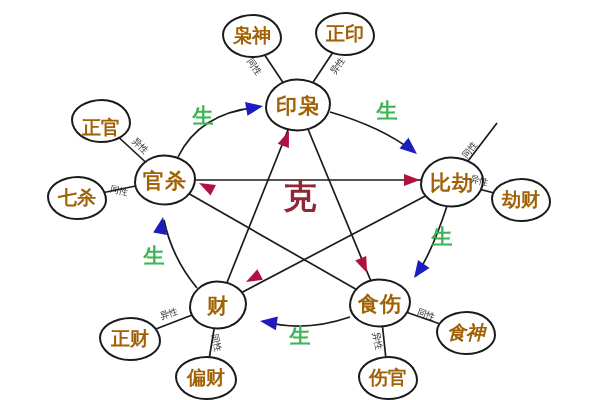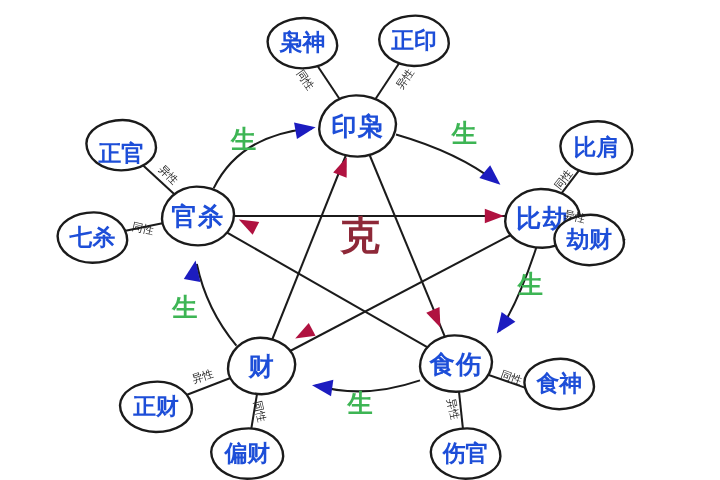--- a/index.html
+++ b/index.html
@@ -7,21 +7,21 @@
     position:relative;width:600px;height:400px;background:#ffffff;overflow:hidden;
     font-family:"DejaVu Sans","Liberation Sans",sans-serif;
   }
   svg.layer{position:absolute;left:0;top:0;pointer-events:none;}
   #lines-layer{z-index:1;}
   #arrows-layer{z-index:3;}
   .node{
     position:absolute;z-index:2;display:flex;align-items:center;justify-content:center;
     background:#ffffff;border:2px solid #1b1b1b;transform:translate(-50%,-50%);
     border-radius:48% 52% 50% 50% / 55% 47% 53% 45%;
-    box-sizing:border-box;color:#1d4ed8;font-weight:bold;white-space:nowrap;
+    box-sizing:border-box;color:#a16207;font-weight:bold;white-space:nowrap;
   }
   .node.main{font-size:21px;letter-spacing:1px;font-family:Liberation Serif, serif;}
   .node.sat{font-size:19px;border-radius:52% 48% 50% 50% / 47% 55% 45% 53%;}
   .lbl{position:absolute;z-index:4;white-space:nowrap;}
   .sheng{font-size:21px;font-weight:bold;transform:translate(-50%,-50%);}
   .ke{font-size:33px;font-weight:600;transform:translate(-50%,-50%);letter-spacing:2px;
       font-family:"DejaVu Serif","Liberation Serif",serif;}
   .polarity{font-size:9px;color:#1d1d1d;letter-spacing:0px;}
 </style>
 </head>
@@ -72,39 +72,36 @@
   <div class="node main" style="left:165px;top:180px;width:62px;height:51px;text-align:right;">
       <span>官杀</span>
     </div>
 
   <div class="node sat" style="left:252px;top:36px;width:60px;height:44px;">
       <span>枭神</span>
     </div>
   <div class="node sat" style="left:345px;top:34px;width:60px;height:44px;">
       <span>正印</span>
     </div>
-  <div class="node sat" style="left:497px;top:123px;width:62px;height:46px;">
-      <span>比肩</span>
-    </div>
-  <div class="node sat" style="left:491px;top:200px;width:60px;height:44px;">
+  <div class="node sat" style="left:521px;top:200px;width:60px;height:44px;">
       <span>劫财</span>
     </div>
   <div class="node sat" style="left:101px;top:121px;width:60px;height:44px;align-items:flex-end;">
       <span>正官</span>
     </div>
   <div class="node sat" style="left:77px;top:198px;width:60px;height:44px;">
       <span>七杀</span>
     </div>
   <div class="node sat" style="left:130px;top:339px;width:62px;height:44px;font-family:Liberation Serif, serif;">
       <span>正财</span>
     </div>
   <div class="node sat" style="left:206px;top:378px;width:62px;height:44px;">
       <span>偏财</span>
     </div>
-  <div class="node sat" style="left:466px;top:320px;width:60px;height:44px;">
+  <div class="node sat" style="left:466px;top:333px;width:60px;height:44px;font-style:italic;">
       <span>食神</span>
     </div>
   <div class="node sat" style="left:388px;top:378px;width:60px;height:44px;">
       <span>伤官</span>
     </div>
 
   <span class="lbl ke" style="left: 301px; top: 197px; color: rgb(142, 40, 56);">克</span>
 
   <span class="lbl sheng" style="left: 203px; top: 116px; color: rgb(61, 181, 84);">生</span>
   <span class="lbl sheng" style="left: 387px; top: 111px; color: rgb(61, 181, 84);">生</span>

